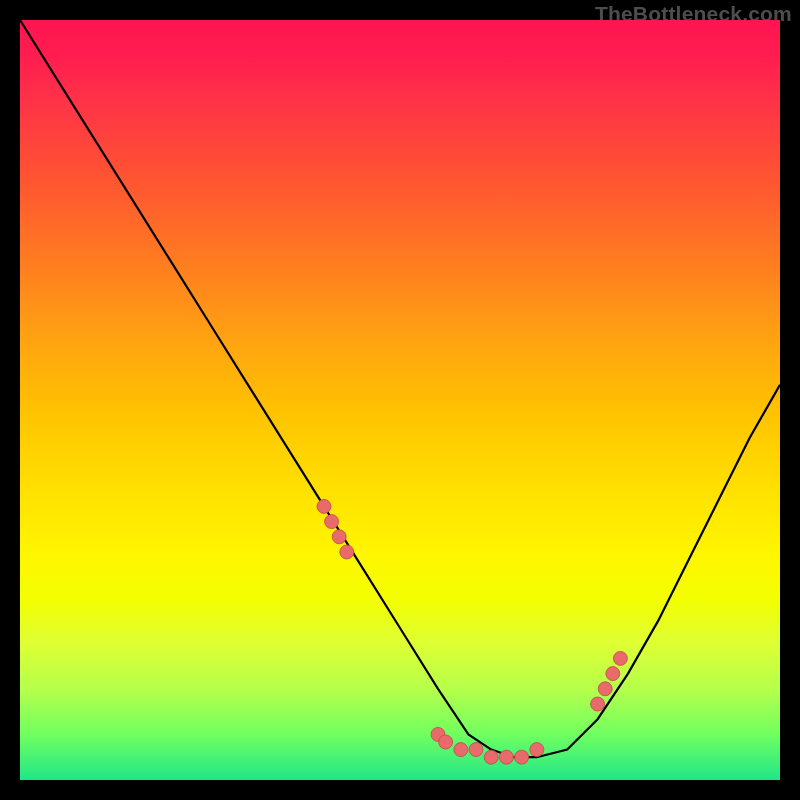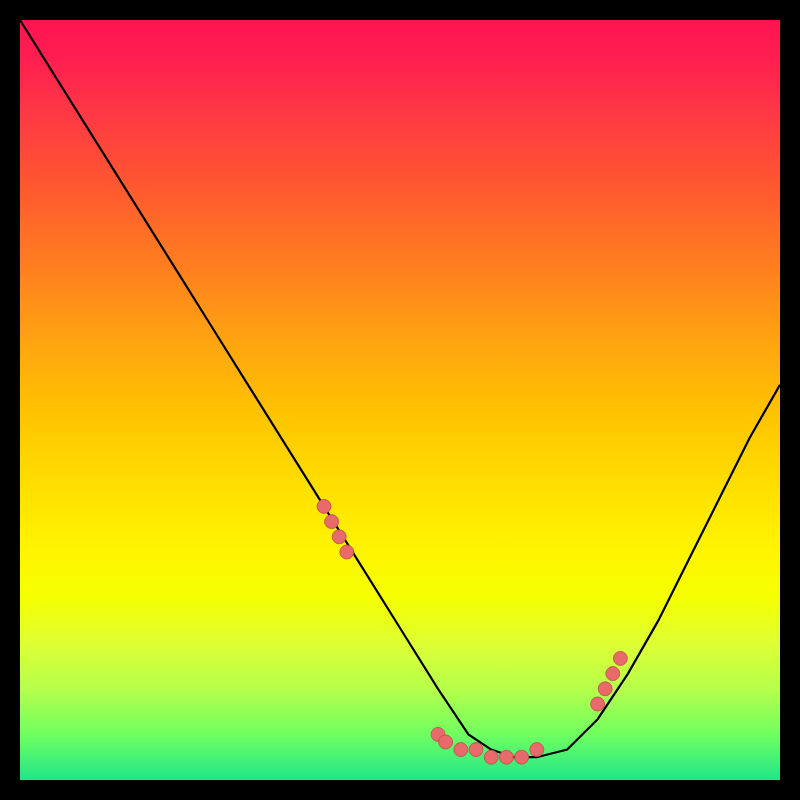--- a/index.html
+++ b/index.html
@@ -68,20 +68,21 @@
   .marker {
     fill: #e86a6a;
     stroke: #c04949;
     stroke-width: 0.8;
   }
 </style>
 </head>
 <body>
 
 <div class="stage">
+  <div class="watermark">TheBottleneck.com</div>
 
   <div class="plot">
     <svg class="overlay" viewBox="0 0 760 760">
       <path class="curve" d="M0.0 0.0 L38.0 60.8 L76.0 121.6 L114.0 182.4 L152.0 243.2 L190.0 304.0 L228.0 364.8 L266.0 425.6 L304.0 486.4 L342.0 547.2 L380.0 608.0 L418.0 668.8 L433.2 691.6 L448.4 714.4 L471.2 729.6 L494.0 737.2 L516.8 737.2 L547.2 729.6 L577.6 699.2 L608.0 653.6 L638.4 600.4 L668.8 539.6 L699.2 478.8 L729.6 418.0 L760.0 364.8"></path>
       <g>
           <circle cx="304.0" cy="486.4" r="7" class="marker"></circle>
           <circle cx="311.6" cy="501.6" r="7" class="marker"></circle>
           <circle cx="319.2" cy="516.8" r="7" class="marker"></circle>
           <circle cx="326.8" cy="532.0" r="7" class="marker"></circle>
           <circle cx="418.0" cy="714.4" r="7" class="marker"></circle>

